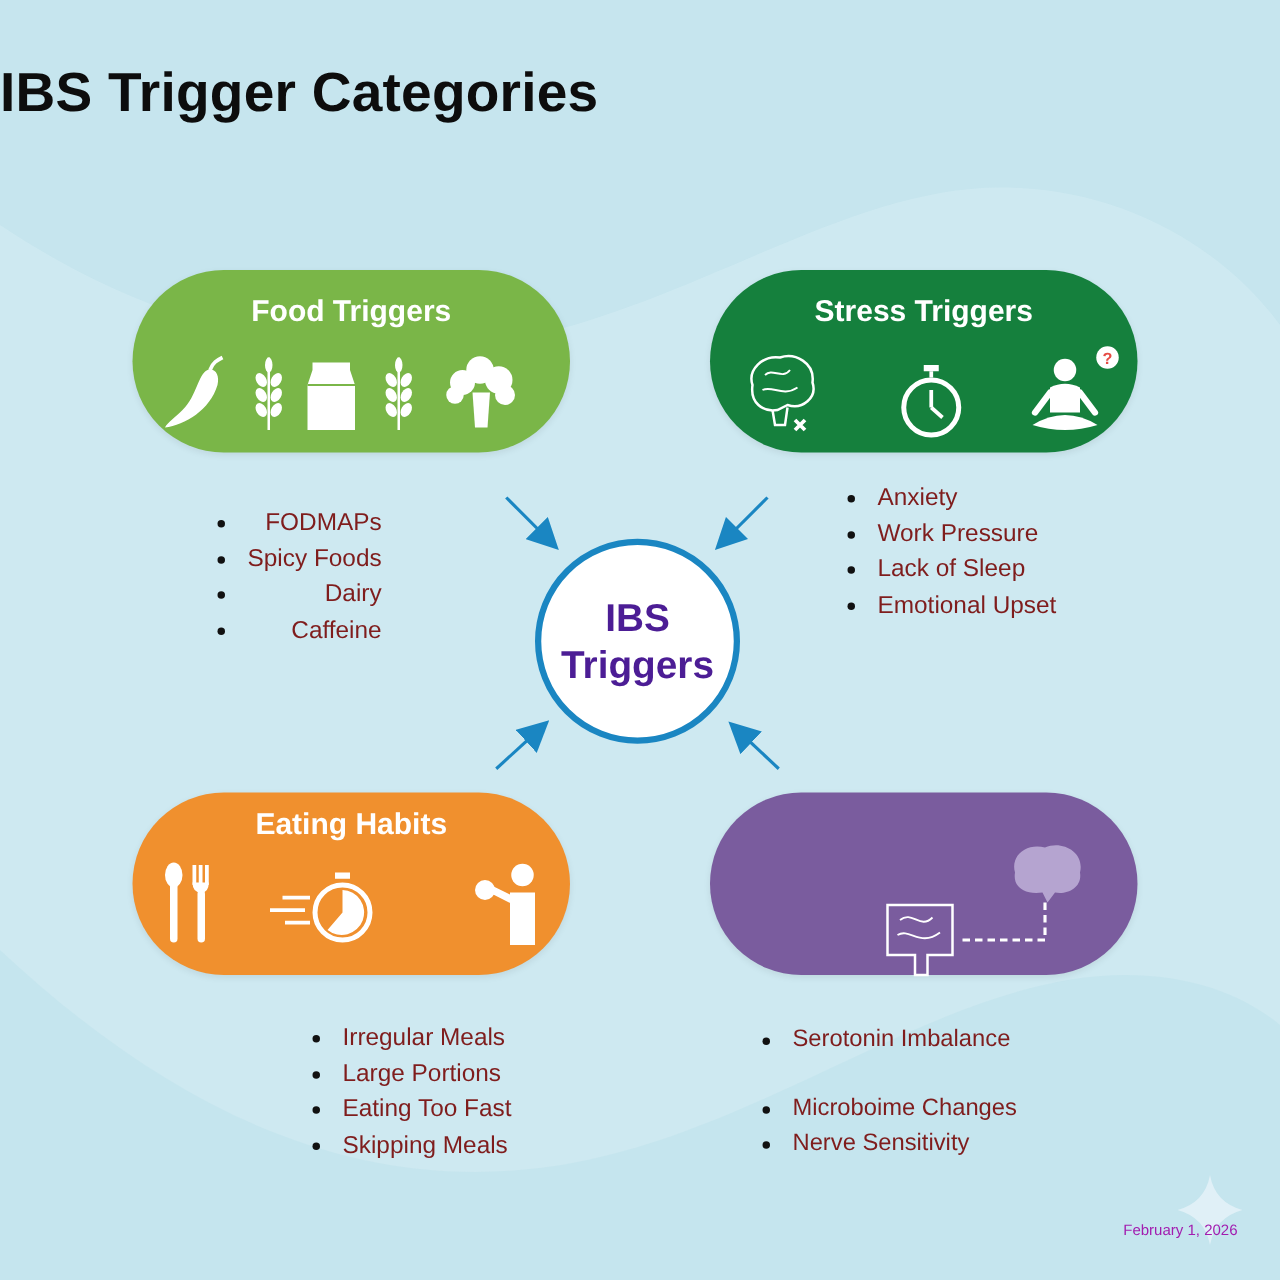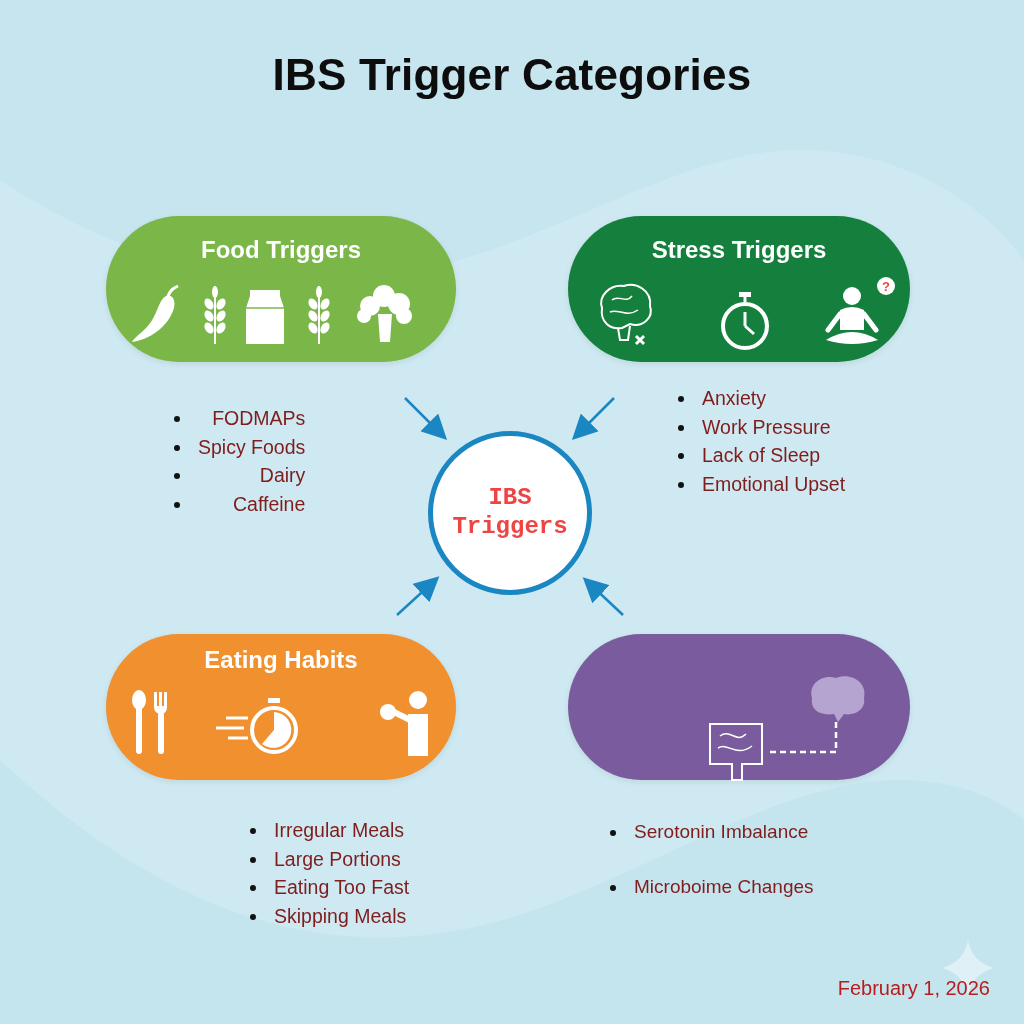--- a/index.html
+++ b/index.html
@@ -3,21 +3,21 @@
   <meta charset="utf-8">
   <style>
     html, body { margin: 0; padding: 0; }
     body {
       width: 1024px; height: 1024px; position: relative; overflow: hidden;
       background: #c6e5ee;
       font-family: "Liberation Sans", sans-serif;
     }
     .bg-wave { position: absolute; left: 0; top: 0; width: 1024px; height: 1024px; z-index: 0; }
     .title {
-      position: absolute; left: 0; top: 50px; width: 1024px; text-align: center;
+      position: absolute; left: 0; top: 50px; width: 1024px; 
       font-size: 44px; font-weight: bold; color: #0d0d0d; z-index: 2; letter-spacing: 0.2px;
     }
     .pill {
       position: absolute; height: 146px; border-radius: 73px; z-index: 2;
       box-shadow: 0 2px 6px rgba(0,0,0,0.08);
     }
     .pill-title {
       position: absolute; left: 0; width: 100%; text-align: center;
       color: #ffffff; font-weight: bold; font-size: 24px; line-height: 1.15;
     }
@@ -30,24 +30,24 @@
     .list li::before {
       content: ""; position: absolute; left: 2px; top: 12px; width: 6px; height: 6px;
       border-radius: 50%; background: #111;
     }
     .hub {
       position: absolute; left: 428px; top: 431px; width: 164px; height: 164px;
       border-radius: 50%; background: #ffffff; border: 5px solid #1a86c2;
       box-sizing: border-box; z-index: 3;
       display: flex; flex-direction: column; align-items: center; justify-content: center;
     }
-    .hub span { color: #ef4444; font-weight: bold; font-size: 24px; line-height: 1.2; font-family: Liberation Mono, monospace; }
+    .hub span { color: #4c1d95; font-weight: bold; font-size: 31px; line-height: 1.2; }
     .arrows { position: absolute; left: 0; top: 0; width: 1024px; height: 1024px; z-index: 2; }
     .date {
-      position: absolute; right: 34px; top: 977px; font-size: 20px; color: #b91c1c; z-index: 2;
+      position: absolute; right: 34px; top: 977px; font-size: 12px; color: #a21caf; z-index: 2;
     }
     .sparkle { position: absolute; left: 942px; top: 940px; z-index: 1; }
   </style>
 </head>
 <body>
 
 <svg class="bg-wave" viewBox="0 0 1024 1024">
   <path d="M0 180 C 120 260, 260 300, 420 270 C 560 240, 680 150, 800 150 C 900 150, 980 200, 1024 260 L1024 1024 L0 1024 Z" fill="#d2ebf2" opacity="0.7"></path>
   <path d="M0 760 C 150 900, 300 960, 460 930 C 620 900, 760 780, 900 780 C 960 780, 1000 800, 1024 820 L1024 1024 L0 1024 Z" fill="#c4e4ed" opacity="0.9"></path>
 </svg>
@@ -198,18 +198,19 @@
 <ul class="list" style="left:248px; top:816px;">
   <li>Irregular Meals</li>
   <li>Large Portions</li>
   <li>Eating Too Fast</li>
   <li>Skipping Meals</li>
 </ul>
 
 <ul class="list" style="left:608px; top:818px; font-size:19px;">
   <li style="margin-bottom:26px;">Serotonin Imbalance</li>
   <li>Microboime Changes</li>
+  <li>Nerve Sensitivity</li>
 </ul>
 
 <svg class="sparkle" width="52" height="56" viewBox="0 0 52 56">
   <path d="M26 0 Q30 22 52 28 Q30 34 26 56 Q22 34 0 28 Q22 22 26 0 Z" fill="#e2f1f7" opacity="0.9"></path>
 </svg>
 <div class="date">February 1, 2026</div>
 
 </body></html>

